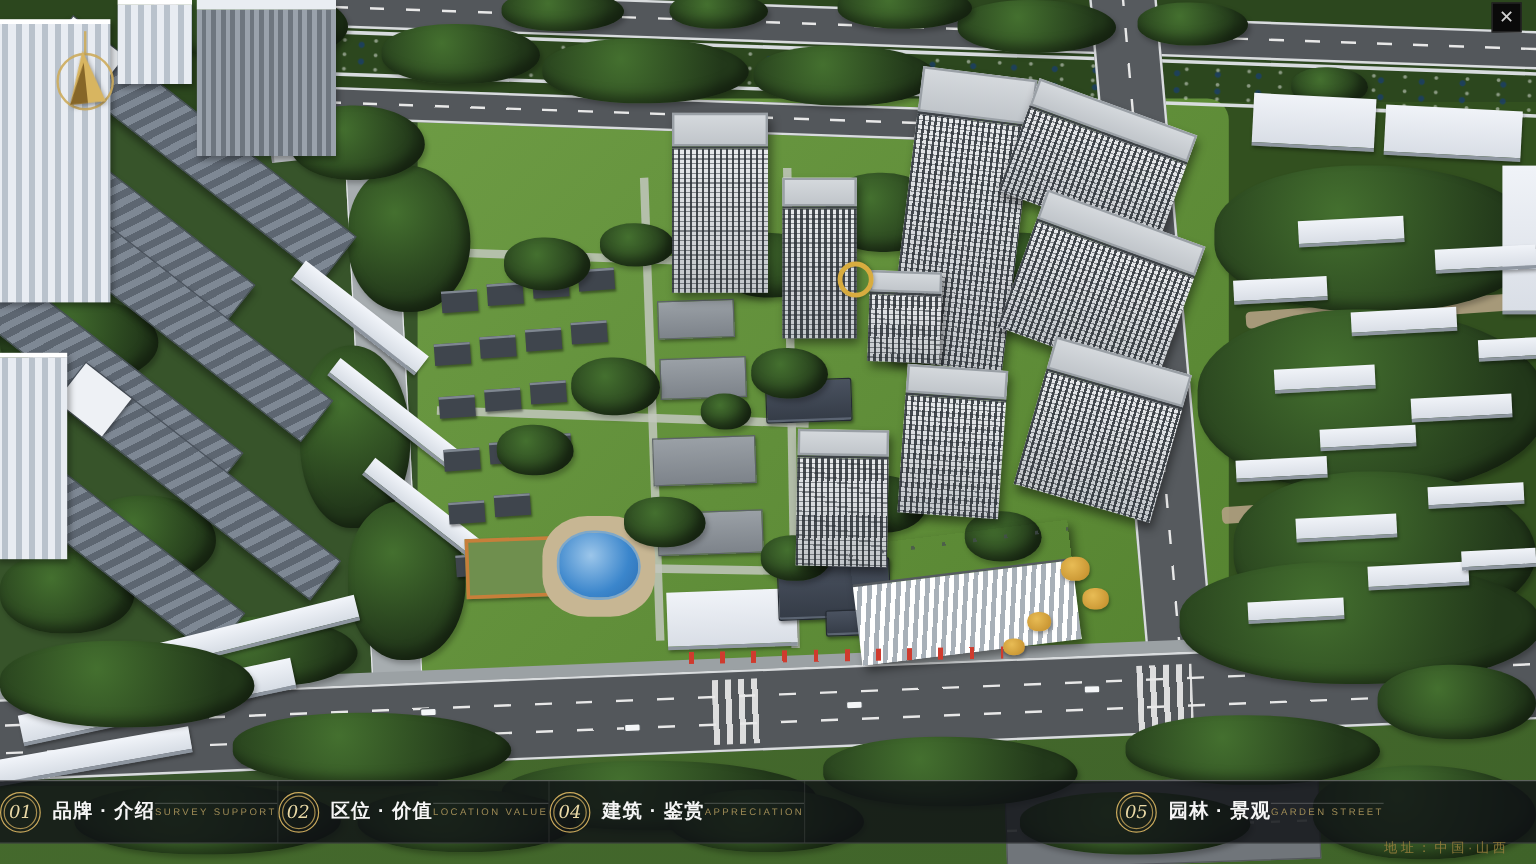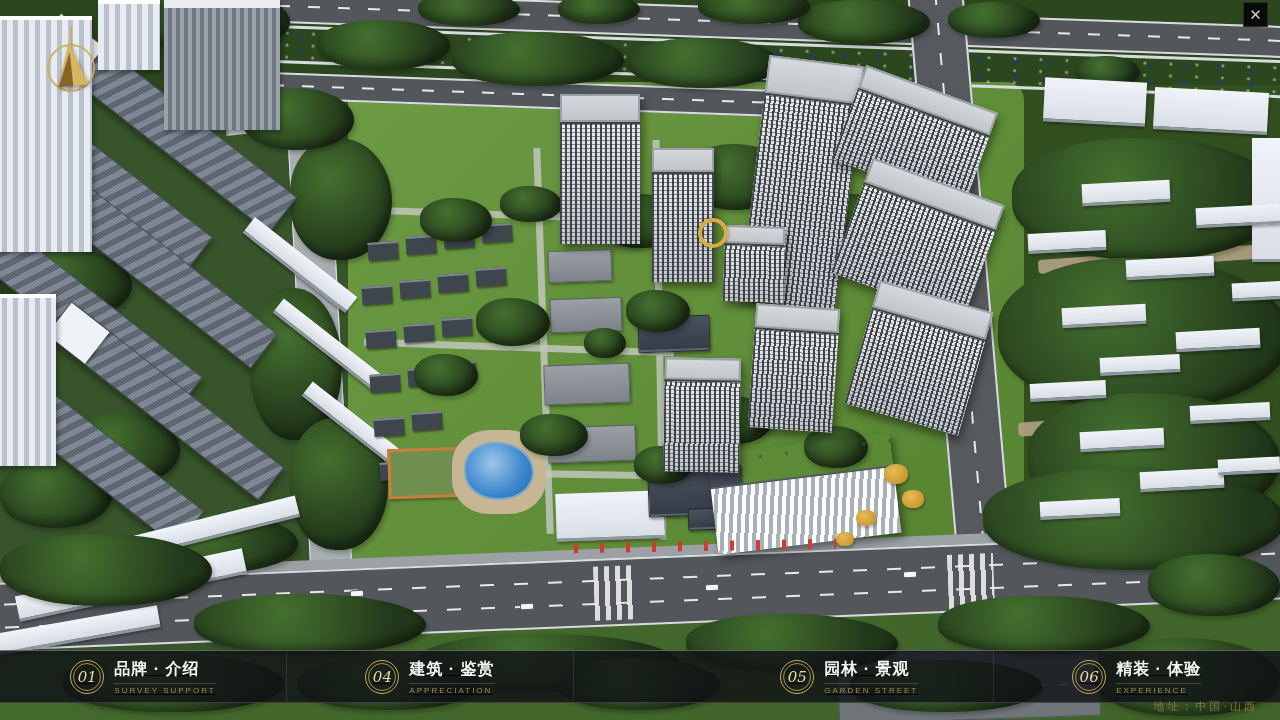--- a/index.html
+++ b/index.html
@@ -92,30 +92,30 @@
   #compass .arrow::after{content:"";position:absolute;left:-15px;top:10px;width:0;height:0;
     border-left:15px solid transparent;border-right:0 solid transparent;
     border-bottom:34px solid rgba(120,88,30,.85);}
   
   #closebtn{position:absolute;top:2px;right:12px;width:25px;height:25px;background:#0a0a0a;
     color:#cfcfcf;border:1px solid #2a2a2a;font-size:15px;line-height:22px;text-align:center;
     cursor:pointer;z-index:40;padding:0;font-family:"Liberation Sans",sans-serif;}
   
   #navbar{position:absolute;left:0;top:650px;width:1280px;height:53px;z-index:20;
     background:rgba(16,18,22,.82);display:flex;
-    border-top:1px solid rgba(225,225,225,.35);border-bottom:1px solid rgba(225,225,225,.18);text-decoration:underline;}
+    border-top:1px solid rgba(225,225,225,.35);border-bottom:1px solid rgba(225,225,225,.18);}
   .ngroup{flex:1;display:flex;}
   .nitem{flex:1;display:flex;align-items:center;justify-content:center;gap:10px;cursor:pointer;
     border-right:1px solid rgba(255,255,255,.09);}
   .ngroup.right .nitem:last-child{border-right:none;}
   .badge{width:34px;height:34px;border-radius:50%;border:1px solid #caa95c;position:relative;
     display:flex;align-items:center;justify-content:center;flex:0 0 auto;}
   .badge::before{content:"";position:absolute;inset:2px;border-radius:50%;border:1px solid rgba(202,169,92,.8);}
   .badge .num{font-family:"DejaVu Serif",serif;font-style:italic;font-size:15px;color:#ead9a6;}
-  .lbl{display:flex;flex-direction:column;align-items:flex-start;}
+  .lbl{display:flex;flex-direction:row;align-items:flex-start;}
   .lbl .zh{font-size:16px;font-weight:bold;color:#f5f5f5;letter-spacing:1px;white-space:nowrap;}
   .lbl .en{font-size:8px;color:#9d8a55;letter-spacing:2px;margin-top:3px;padding-top:2px;
     border-top:1px solid rgba(255,255,255,.18);align-self:stretch;white-space:nowrap;}
   #logospacer{flex:0 0 132px;}
   #logopanel{position:absolute;left:50%;transform:translateX(-50%);top:638px;width:128px;height:78px;
     z-index:25;background:linear-gradient(180deg,#101216,#0a0c0f);border:2px solid #3c3a34;
     box-shadow:0 0 8px rgba(0,0,0,.7);cursor:pointer;}
   #logoinner{position:absolute;inset:3px;border:1px solid rgba(162,134,78,.65);
     display:flex;flex-direction:column;align-items:center;justify-content:center;}
   #logotitle{font-family:"Liberation Serif",serif;font-weight:bold;font-size:19px;color:#d8bc7a;
@@ -345,47 +345,47 @@
         <div class="badge">
             <span class="num">01</span>
           </div>
         <div class="lbl">
             <div class="zh">品牌 · 介绍</div>
             <div class="en">SURVEY SUPPORT</div>
           </div>
       </div>
       <div class="nitem">
         <div class="badge">
+            <span class="num">02</span>
+          </div>
+        <div class="lbl">
+            <div class="zh">区位 · 价值</div>
+            <div class="en">LOCATION VALUE</div>
+          </div>
+      </div>
+      <div class="nitem">
+        <div class="badge">
             <span class="num">04</span>
           </div>
         <div class="lbl">
             <div class="zh">建筑 · 鉴赏</div>
             <div class="en">APPRECIATION</div>
           </div>
       </div>
     </div>
     <div id="logospacer"></div>
     <div class="ngroup right">
       <div class="nitem">
         <div class="badge">
             <span class="num">05</span>
           </div>
         <div class="lbl">
             <div class="zh">园林 · 景观</div>
             <div class="en">GARDEN STREET</div>
           </div>
       </div>
-      <div class="nitem">
-        <div class="badge">
-            <span class="num">06</span>
-          </div>
-        <div class="lbl">
-            <div class="zh">精装 · 体验</div>
-            <div class="en">EXPERIENCE</div>
-          </div>
-      </div>
     </div>
   </div>
 
 
   <div id="address">地址：中国·山西</div>
 
 </div>
 
 </body></html>

